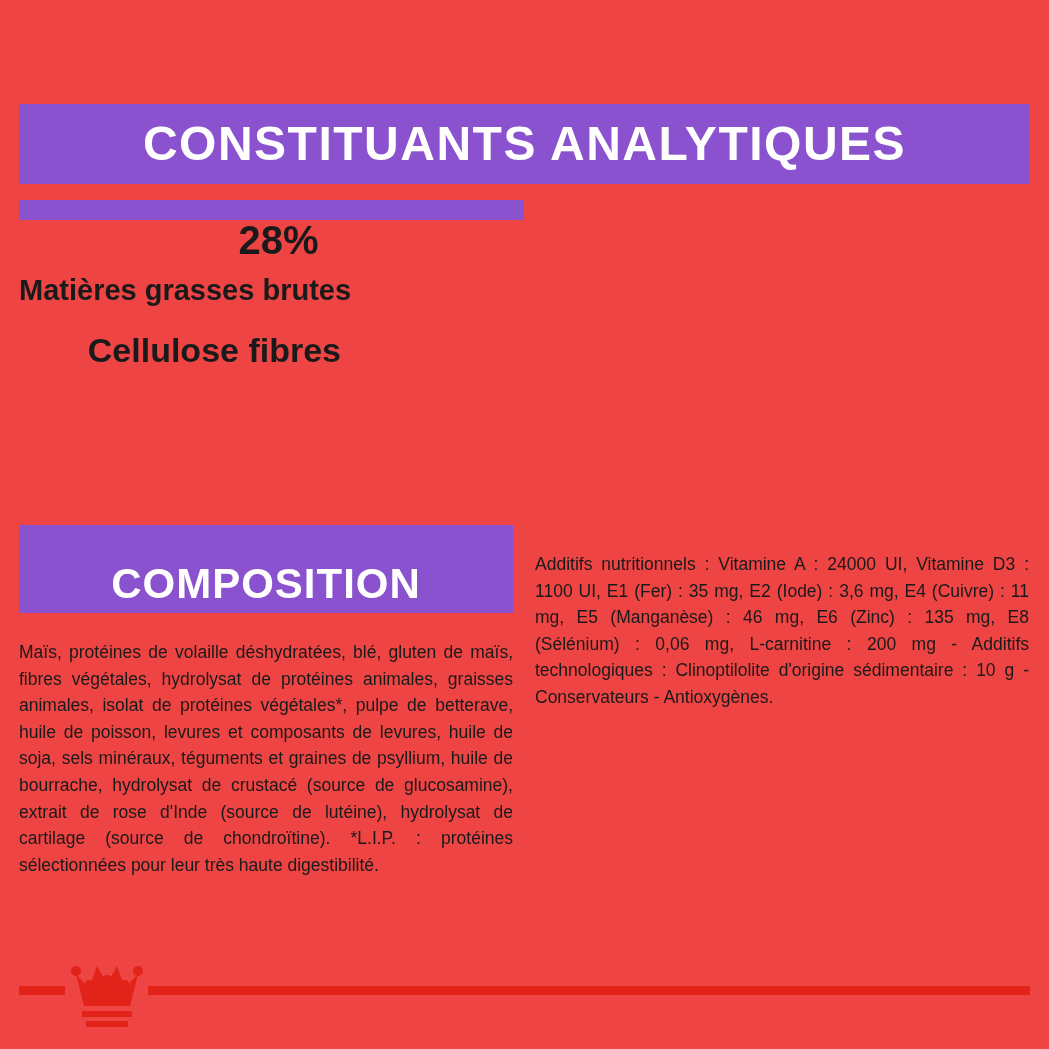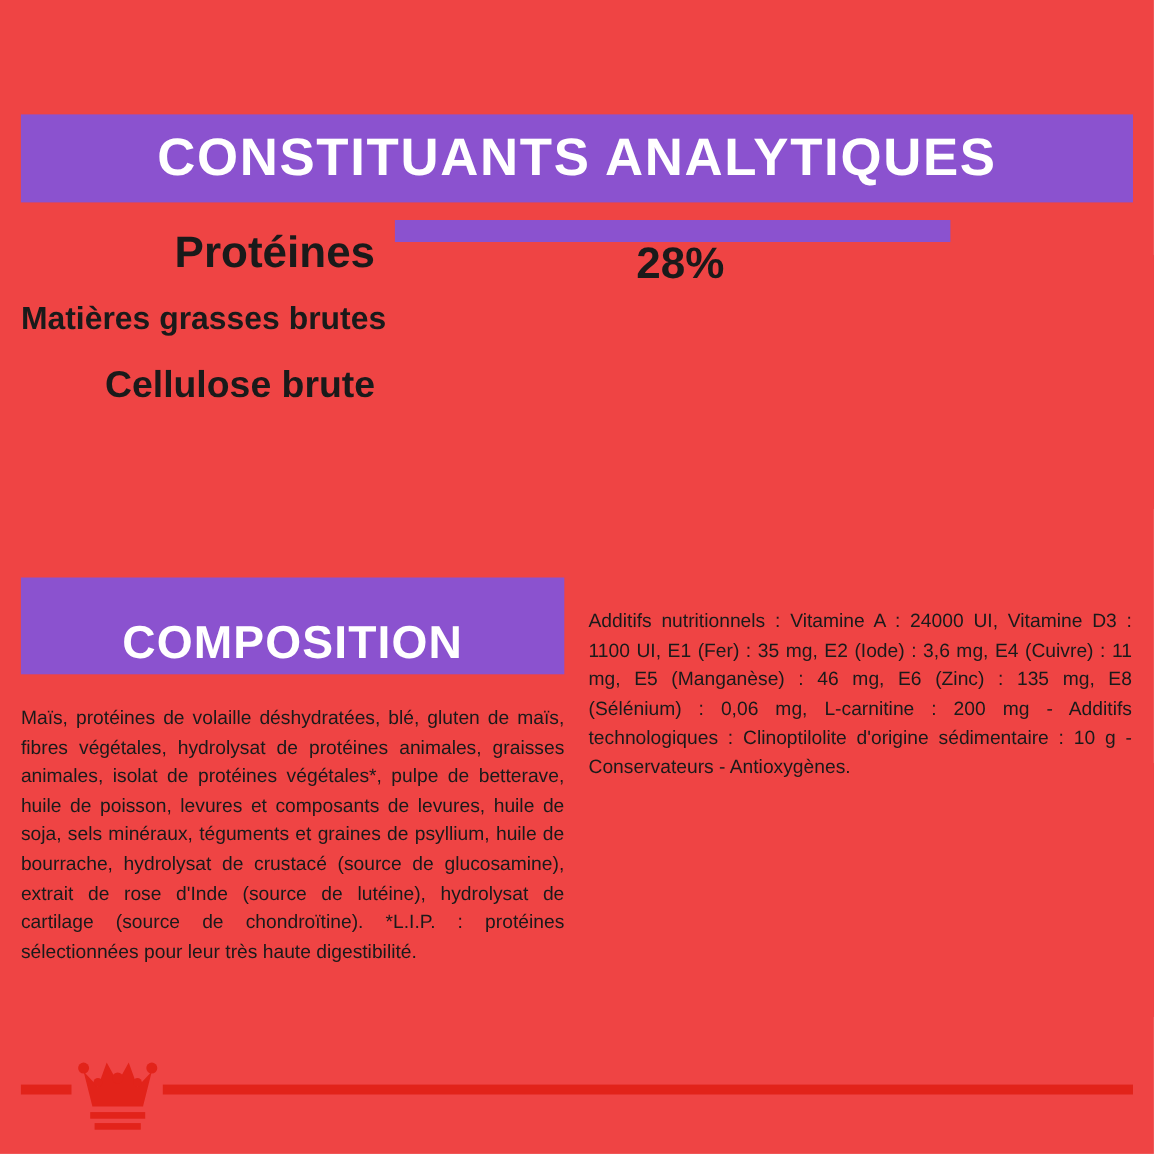--- a/index.html
+++ b/index.html
@@ -154,33 +154,32 @@
 
 <div class="page">
 
   <div class="banner-analytical">
     <div class="title">CONSTITUANTS ANALYTIQUES</div>
   </div>
 
   <div class="nutrients">
 
     <div class="nutrient-row">
-      <div class="nutrient-label big">Protéines</div>
       <div class="bar-wrap">
         <div class="bar" style="width:505px"></div>
         <div class="bar-value">28%</div>
       </div>
     </div>
 
     <div class="nutrient-row">
       <div class="nutrient-label mid">Matières grasses brutes</div>
     </div>
 
     <div class="nutrient-row">
-      <div class="nutrient-label small">Cellulose brute</div>
+      <div class="nutrient-label small">Cellulose fibres</div>
     </div>
 
   </div>
 
   <div class="columns">
 
     <div class="col">
       <div class="col-banner">
         <span class="ct">COMPOSITION</span>
       </div>

